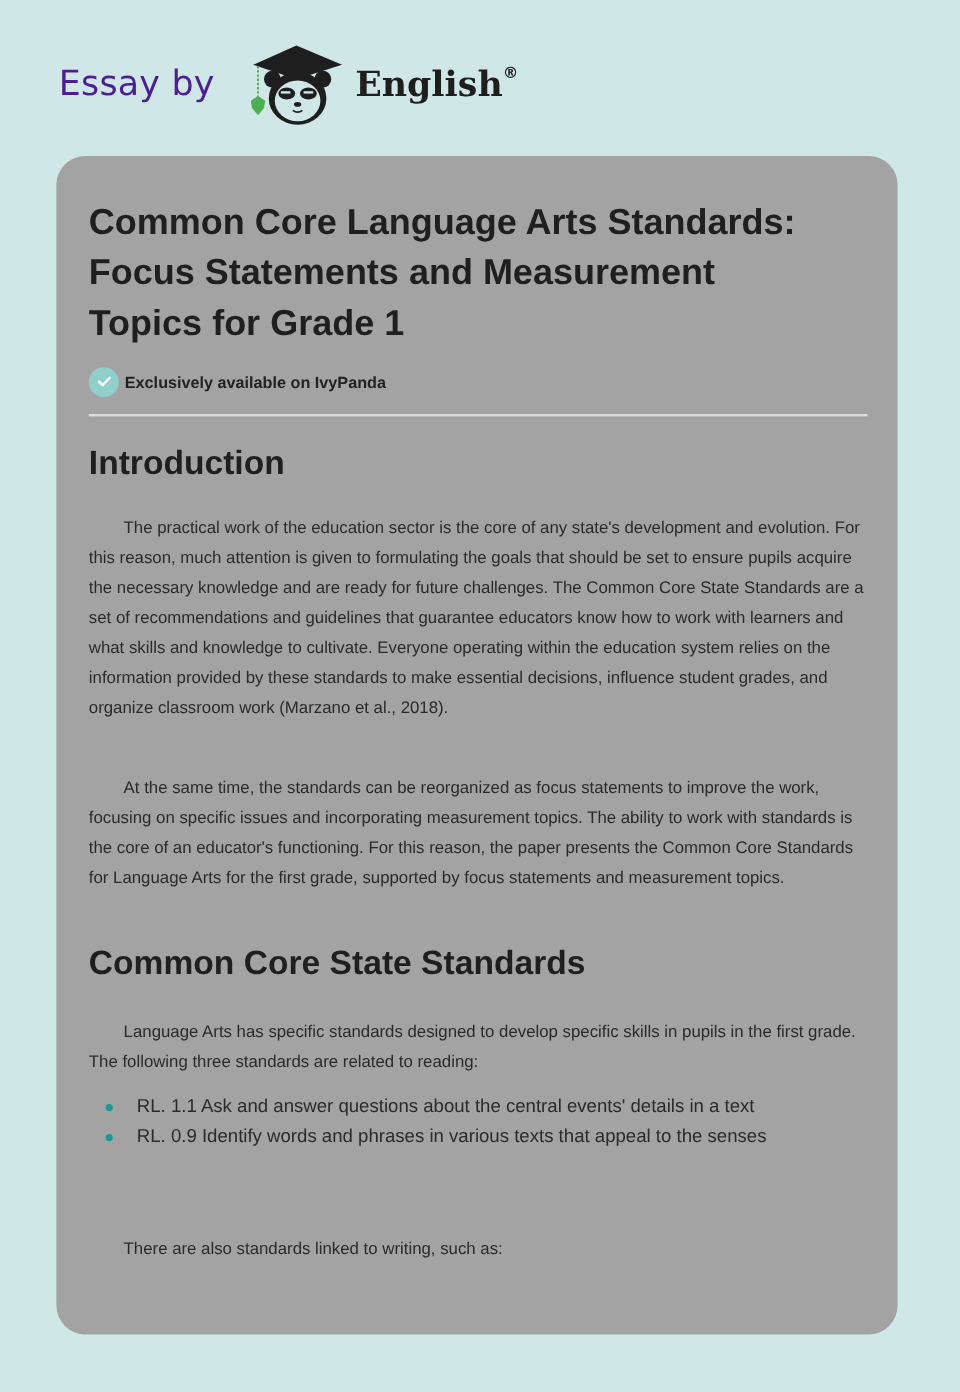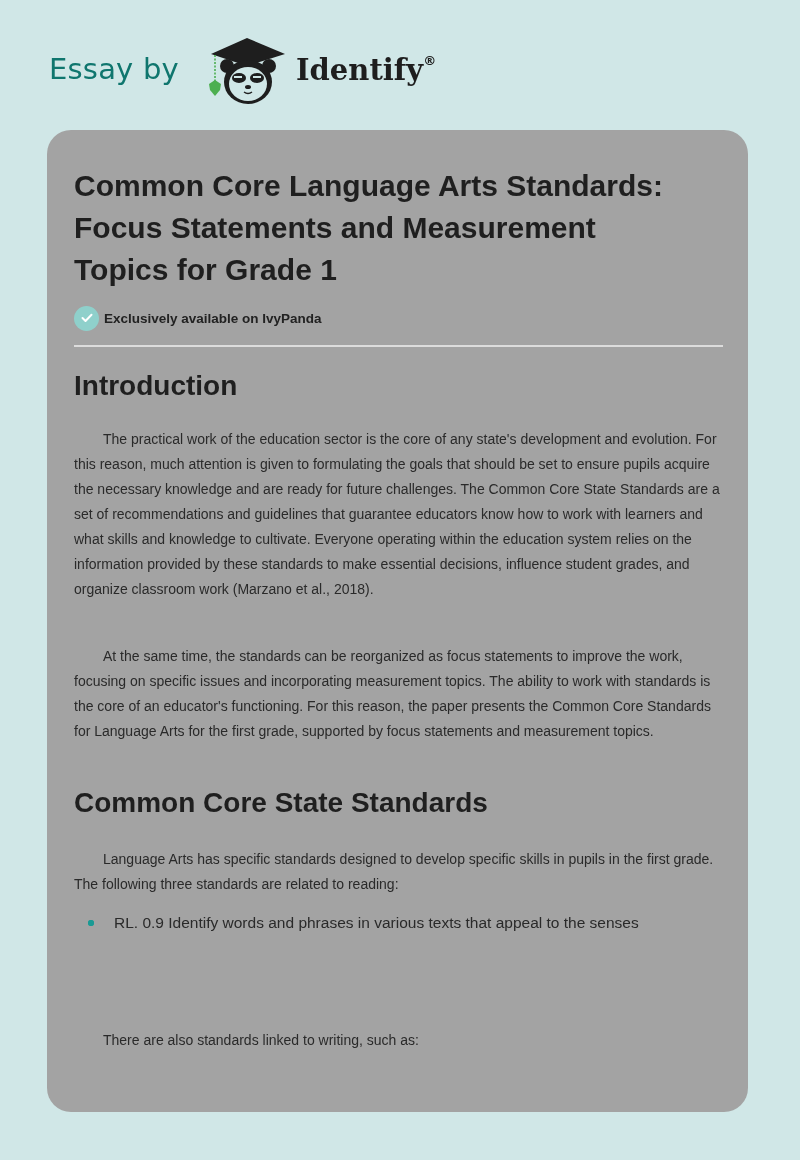--- a/index.html
+++ b/index.html
@@ -9,21 +9,21 @@
     font-family: "Liberation Sans", sans-serif;
     color: #222;
     position: relative;
   }
   .header {
     position: absolute; left: 0; top: 0; width: 800px; height: 130px;
   }
   .essay-by {
     position: absolute; left: 49px; top: 52px;
     font-family: "DejaVu Sans", sans-serif;
-    font-size: 29px; color: #0f766e; letter-spacing: 0.2px;
+    font-size: 29px; color: #4c1d95; letter-spacing: 0.2px;
   }
   .logo-icon { position: absolute; left: 203px; top: 36px; width: 88px; height: 70px; }
   .brand {
     position: absolute; left: 296px; top: 53px;
     font-family: "DejaVu Serif", serif; font-weight: bold;
     font-size: 29px; color: #1e1e1e;
   }
   .brand sup { font-size: 13px; font-family: "DejaVu Sans", sans-serif; position: relative; top: -4px; }
   .card {
     position: absolute; left: 47px; top: 130px; width: 701px; height: 982px;
@@ -85,21 +85,21 @@
     <ellipse cx="45" cy="48" rx="19" ry="17" fill="#d0e7e7"></ellipse>
 
     <ellipse cx="36" cy="42" rx="7" ry="5" fill="#1e1e1e"></ellipse>
     <ellipse cx="54" cy="42" rx="7" ry="5" fill="#1e1e1e"></ellipse>
     <rect x="31" y="40" width="8" height="2" fill="#d0e7e7"></rect>
     <rect x="50" y="40" width="8" height="2" fill="#d0e7e7"></rect>
 
     <ellipse cx="45" cy="51" rx="3" ry="2" fill="#1e1e1e"></ellipse>
     <path d="M41,56 Q45,59 49,56" stroke="#1e1e1e" stroke-width="1.4" fill="none"></path>
   </svg>
-  <span class="brand"><span>Identify</span><sup>®</sup></span>
+  <span class="brand"><span>English</span><sup>®</sup></span>
 </div>
 
 <div class="card">
   <div class="inner">
     <h1 class="title">Common Core Language Arts Standards: Focus Statements and Measurement Topics for Grade 1</h1>
 
     <div class="exclusive">
       <span class="check">
         <svg width="12" height="10" viewBox="0 0 12 10">
             <path d="M1.5,5 L4.5,8 L10.5,1.8" stroke="#fff" stroke-width="2" fill="none" stroke-linecap="round" stroke-linejoin="round"></path>
@@ -113,19 +113,19 @@
     <h2 style="top:239px;">Introduction</h2>
 
     <p class="body" style="top:297px;">The practical work of the education sector is the core of any state's development and evolution. For this reason, much attention is given to formulating the goals that should be set to ensure pupils acquire the necessary knowledge and are ready for future challenges. The Common Core State Standards are a set of recommendations and guidelines that guarantee educators know how to work with learners and what skills and knowledge to cultivate. Everyone operating within the education system relies on the information provided by these standards to make essential decisions, influence student grades, and organize classroom work (Marzano et al., 2018).</p>
     <p class="body" style="top:514px;">At the same time, the standards can be reorganized as focus statements to improve the work, focusing on specific issues and incorporating measurement topics. The ability to work with standards is the core of an educator's functioning. For this reason, the paper presents the Common Core Standards for Language Arts for the first grade, supported by focus statements and measurement topics.</p>
 
     <h2 style="top:656px;">Common Core State Standards</h2>
 
     <p class="body" style="top:717px;">Language Arts has specific standards designed to develop specific skills in pupils in the first grade. The following three standards are related to reading:</p>
 
     <ul class="bullets">
-      <li><span class="dot"></span></li>
+      <li><span class="dot"></span><span>RL. 1.1 Ask and answer questions about the central events' details in a text</span></li>
       <li><span class="dot"></span><span>RL. 0.9 Identify words and phrases in various texts that appeal to the senses</span></li>
     </ul>
 
     <p class="body" style="top:898px;">There are also standards linked to writing, such as:</p>
   </div>
 </div>
 
 </body></html>

